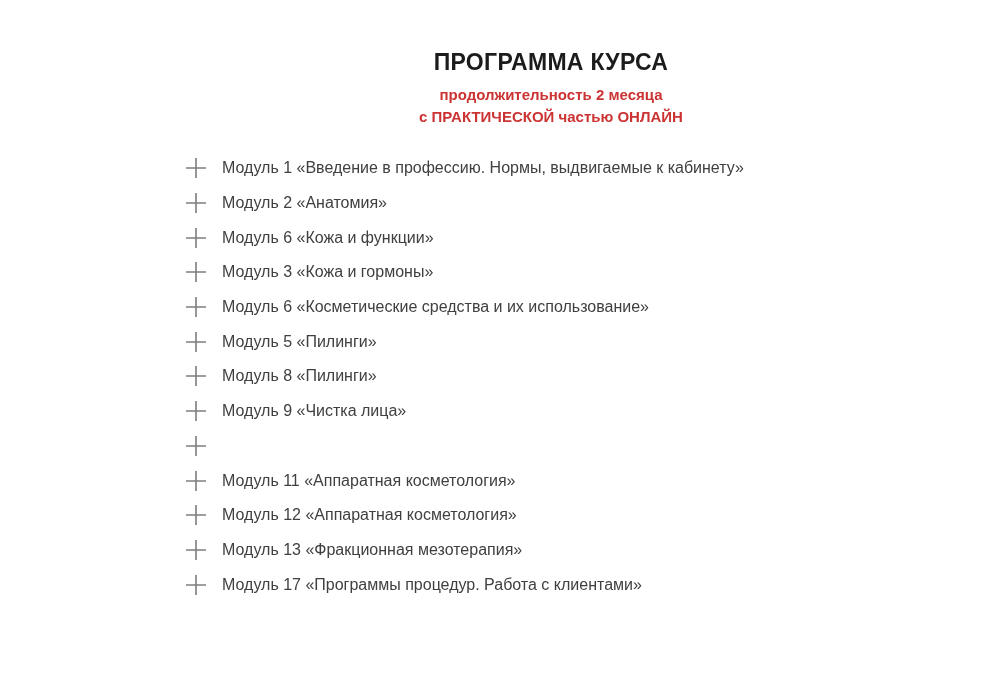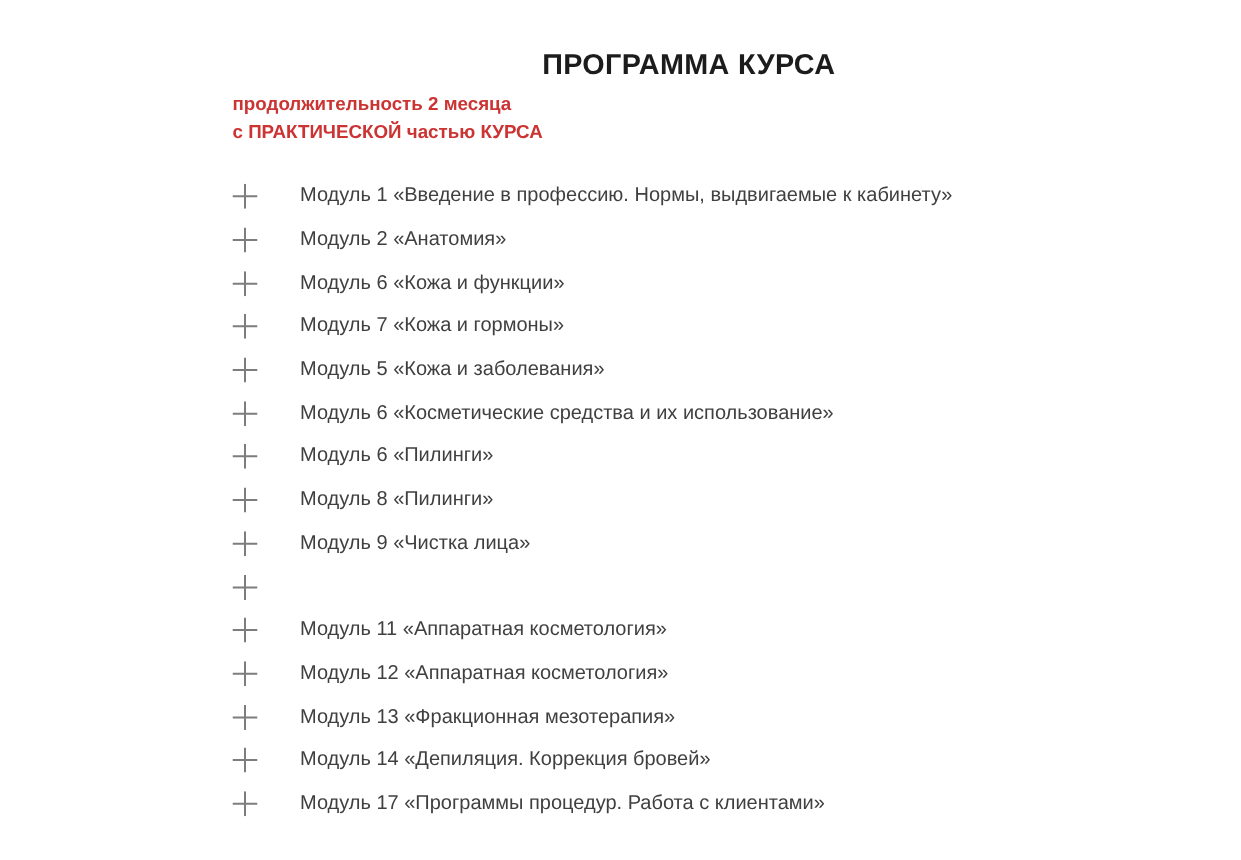--- a/index.html
+++ b/index.html
@@ -6,33 +6,33 @@
   html, body {
     width: 993px;
     height: 688px;
     background: #ffffff;
     font-family: "Liberation Sans", sans-serif;
     overflow: hidden;
   }
   .content {
     width: 730px;
     margin-left: 186px;
-    padding-top: 37px;
+    padding-top: 48px;
   }
   .page-title {
     text-align: center;
     font-size: 23px;
     font-weight: 700;
     color: #1c1c1c;
     letter-spacing: 0.3px;
     line-height: 28px;
   }
   .subtitle {
     margin-top: 8px;
-    text-align: left;
+    text-align: center;
     font-size: 15px;
     font-weight: 700;
     color: #cc3333;
     line-height: 22px;
   }
   .module-list {
     margin-top: 23px;
   }
   .module-row {
     display: flex;
@@ -43,36 +43,36 @@
   .plus-wrap {
     flex: 0 0 20px;
     width: 20px;
     height: 20px;
     color: #7d7d7d;
     display: inline-flex;
     align-items: center;
     justify-content: center;
   }
   .module-label {
-    margin-left: 34px;
+    margin-left: 16px;
     font-size: 16px;
     color: #404040;
     line-height: 20px;
     white-space: nowrap;
   }
 </style>
 </head>
 <body>
 
 <div class="content">
   <h1 class="page-title">ПРОГРАММА КУРСА</h1>
 
   <div class="subtitle">
     <div>продолжительность 2 месяца</div>
-    <div>с ПРАКТИЧЕСКОЙ частью КУРСА</div>
+    <div>с ПРАКТИЧЕСКОЙ частью ОНЛАЙН</div>
   </div>
 
   <div class="module-list" id="module-list">
   <div class="module-row">
     <span class="plus-wrap">
       <svg width="20" height="20" viewBox="0 0 20 20" aria-hidden="true">
         <path d="M10 0 V20 M0 10 H20" stroke="currentColor" stroke-width="1.6" fill="none"></path>
       </svg>
     </span>
     <span class="module-label">Модуль 1 «Введение в профессию. Нормы, выдвигаемые к кабинету»</span>
@@ -95,48 +95,40 @@
     </span>
     <span class="module-label">Модуль 6 «Кожа и функции»</span>
   </div>
 
   <div class="module-row">
     <span class="plus-wrap">
       <svg width="20" height="20" viewBox="0 0 20 20" aria-hidden="true">
         <path d="M10 0 V20 M0 10 H20" stroke="currentColor" stroke-width="1.6" fill="none"></path>
       </svg>
     </span>
-    <span class="module-label">Модуль 7 «Кожа и гормоны»</span>
+    <span class="module-label">Модуль 3 «Кожа и гормоны»</span>
   </div>
 
-  <div class="module-row">
-    <span class="plus-wrap">
-      <svg width="20" height="20" viewBox="0 0 20 20" aria-hidden="true">
-        <path d="M10 0 V20 M0 10 H20" stroke="currentColor" stroke-width="1.6" fill="none"></path>
-      </svg>
-    </span>
-    <span class="module-label">Модуль 5 «Кожа и заболевания»</span>
-  </div>
 
   <div class="module-row">
     <span class="plus-wrap">
       <svg width="20" height="20" viewBox="0 0 20 20" aria-hidden="true">
         <path d="M10 0 V20 M0 10 H20" stroke="currentColor" stroke-width="1.6" fill="none"></path>
       </svg>
     </span>
     <span class="module-label">Модуль 6 «Косметические средства и их использование»</span>
   </div>
 
   <div class="module-row">
     <span class="plus-wrap">
       <svg width="20" height="20" viewBox="0 0 20 20" aria-hidden="true">
         <path d="M10 0 V20 M0 10 H20" stroke="currentColor" stroke-width="1.6" fill="none"></path>
       </svg>
     </span>
-    <span class="module-label">Модуль 6 «Пилинги»</span>
+    <span class="module-label">Модуль 5 «Пилинги»</span>
   </div>
 
   <div class="module-row">
     <span class="plus-wrap">
       <svg width="20" height="20" viewBox="0 0 20 20" aria-hidden="true">
         <path d="M10 0 V20 M0 10 H20" stroke="currentColor" stroke-width="1.6" fill="none"></path>
       </svg>
     </span>
     <span class="module-label">Модуль 8 «Пилинги»</span>
   </div>
@@ -178,28 +170,20 @@
 
   <div class="module-row">
     <span class="plus-wrap">
       <svg width="20" height="20" viewBox="0 0 20 20" aria-hidden="true">
         <path d="M10 0 V20 M0 10 H20" stroke="currentColor" stroke-width="1.6" fill="none"></path>
       </svg>
     </span>
     <span class="module-label">Модуль 13 «Фракционная мезотерапия»</span>
   </div>
 
-  <div class="module-row">
-    <span class="plus-wrap">
-      <svg width="20" height="20" viewBox="0 0 20 20" aria-hidden="true">
-        <path d="M10 0 V20 M0 10 H20" stroke="currentColor" stroke-width="1.6" fill="none"></path>
-      </svg>
-    </span>
-    <span class="module-label">Модуль 14 «Депиляция. Коррекция бровей»</span>
-  </div>
 
   <div class="module-row">
     <span class="plus-wrap">
       <svg width="20" height="20" viewBox="0 0 20 20" aria-hidden="true">
         <path d="M10 0 V20 M0 10 H20" stroke="currentColor" stroke-width="1.6" fill="none"></path>
       </svg>
     </span>
     <span class="module-label">Модуль 17 «Программы процедур. Работа с клиентами»</span>
   </div>
 

